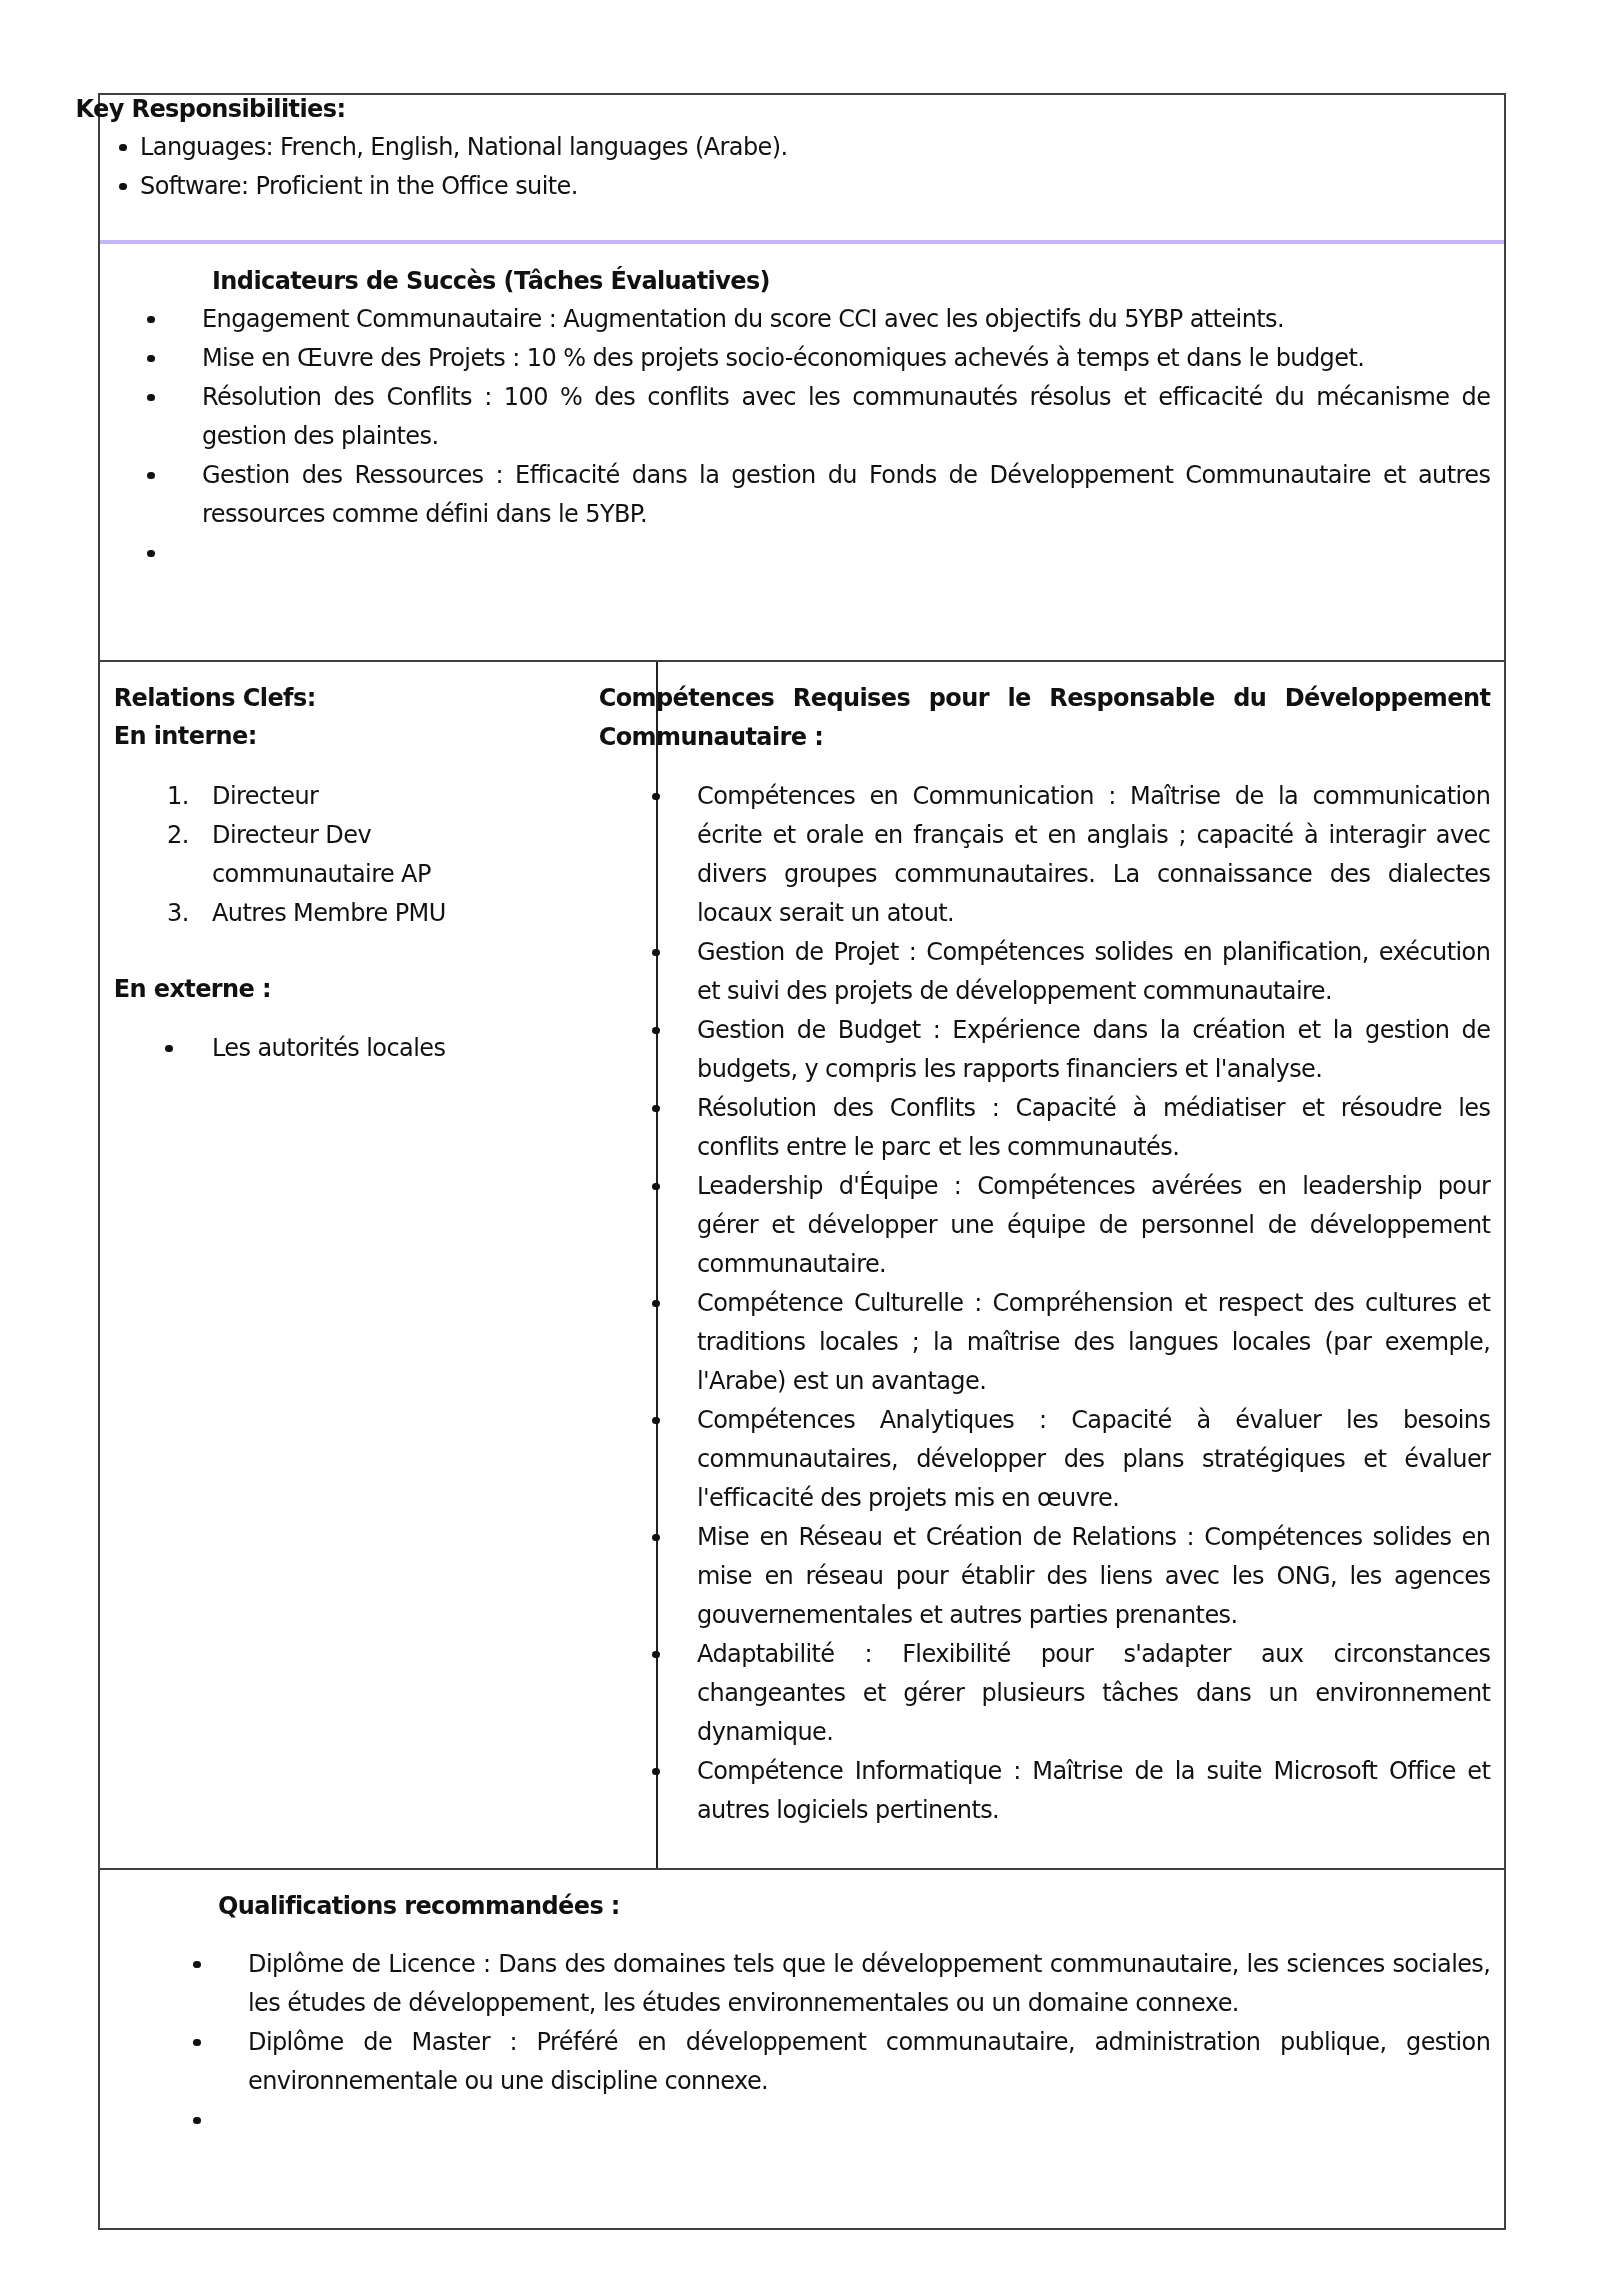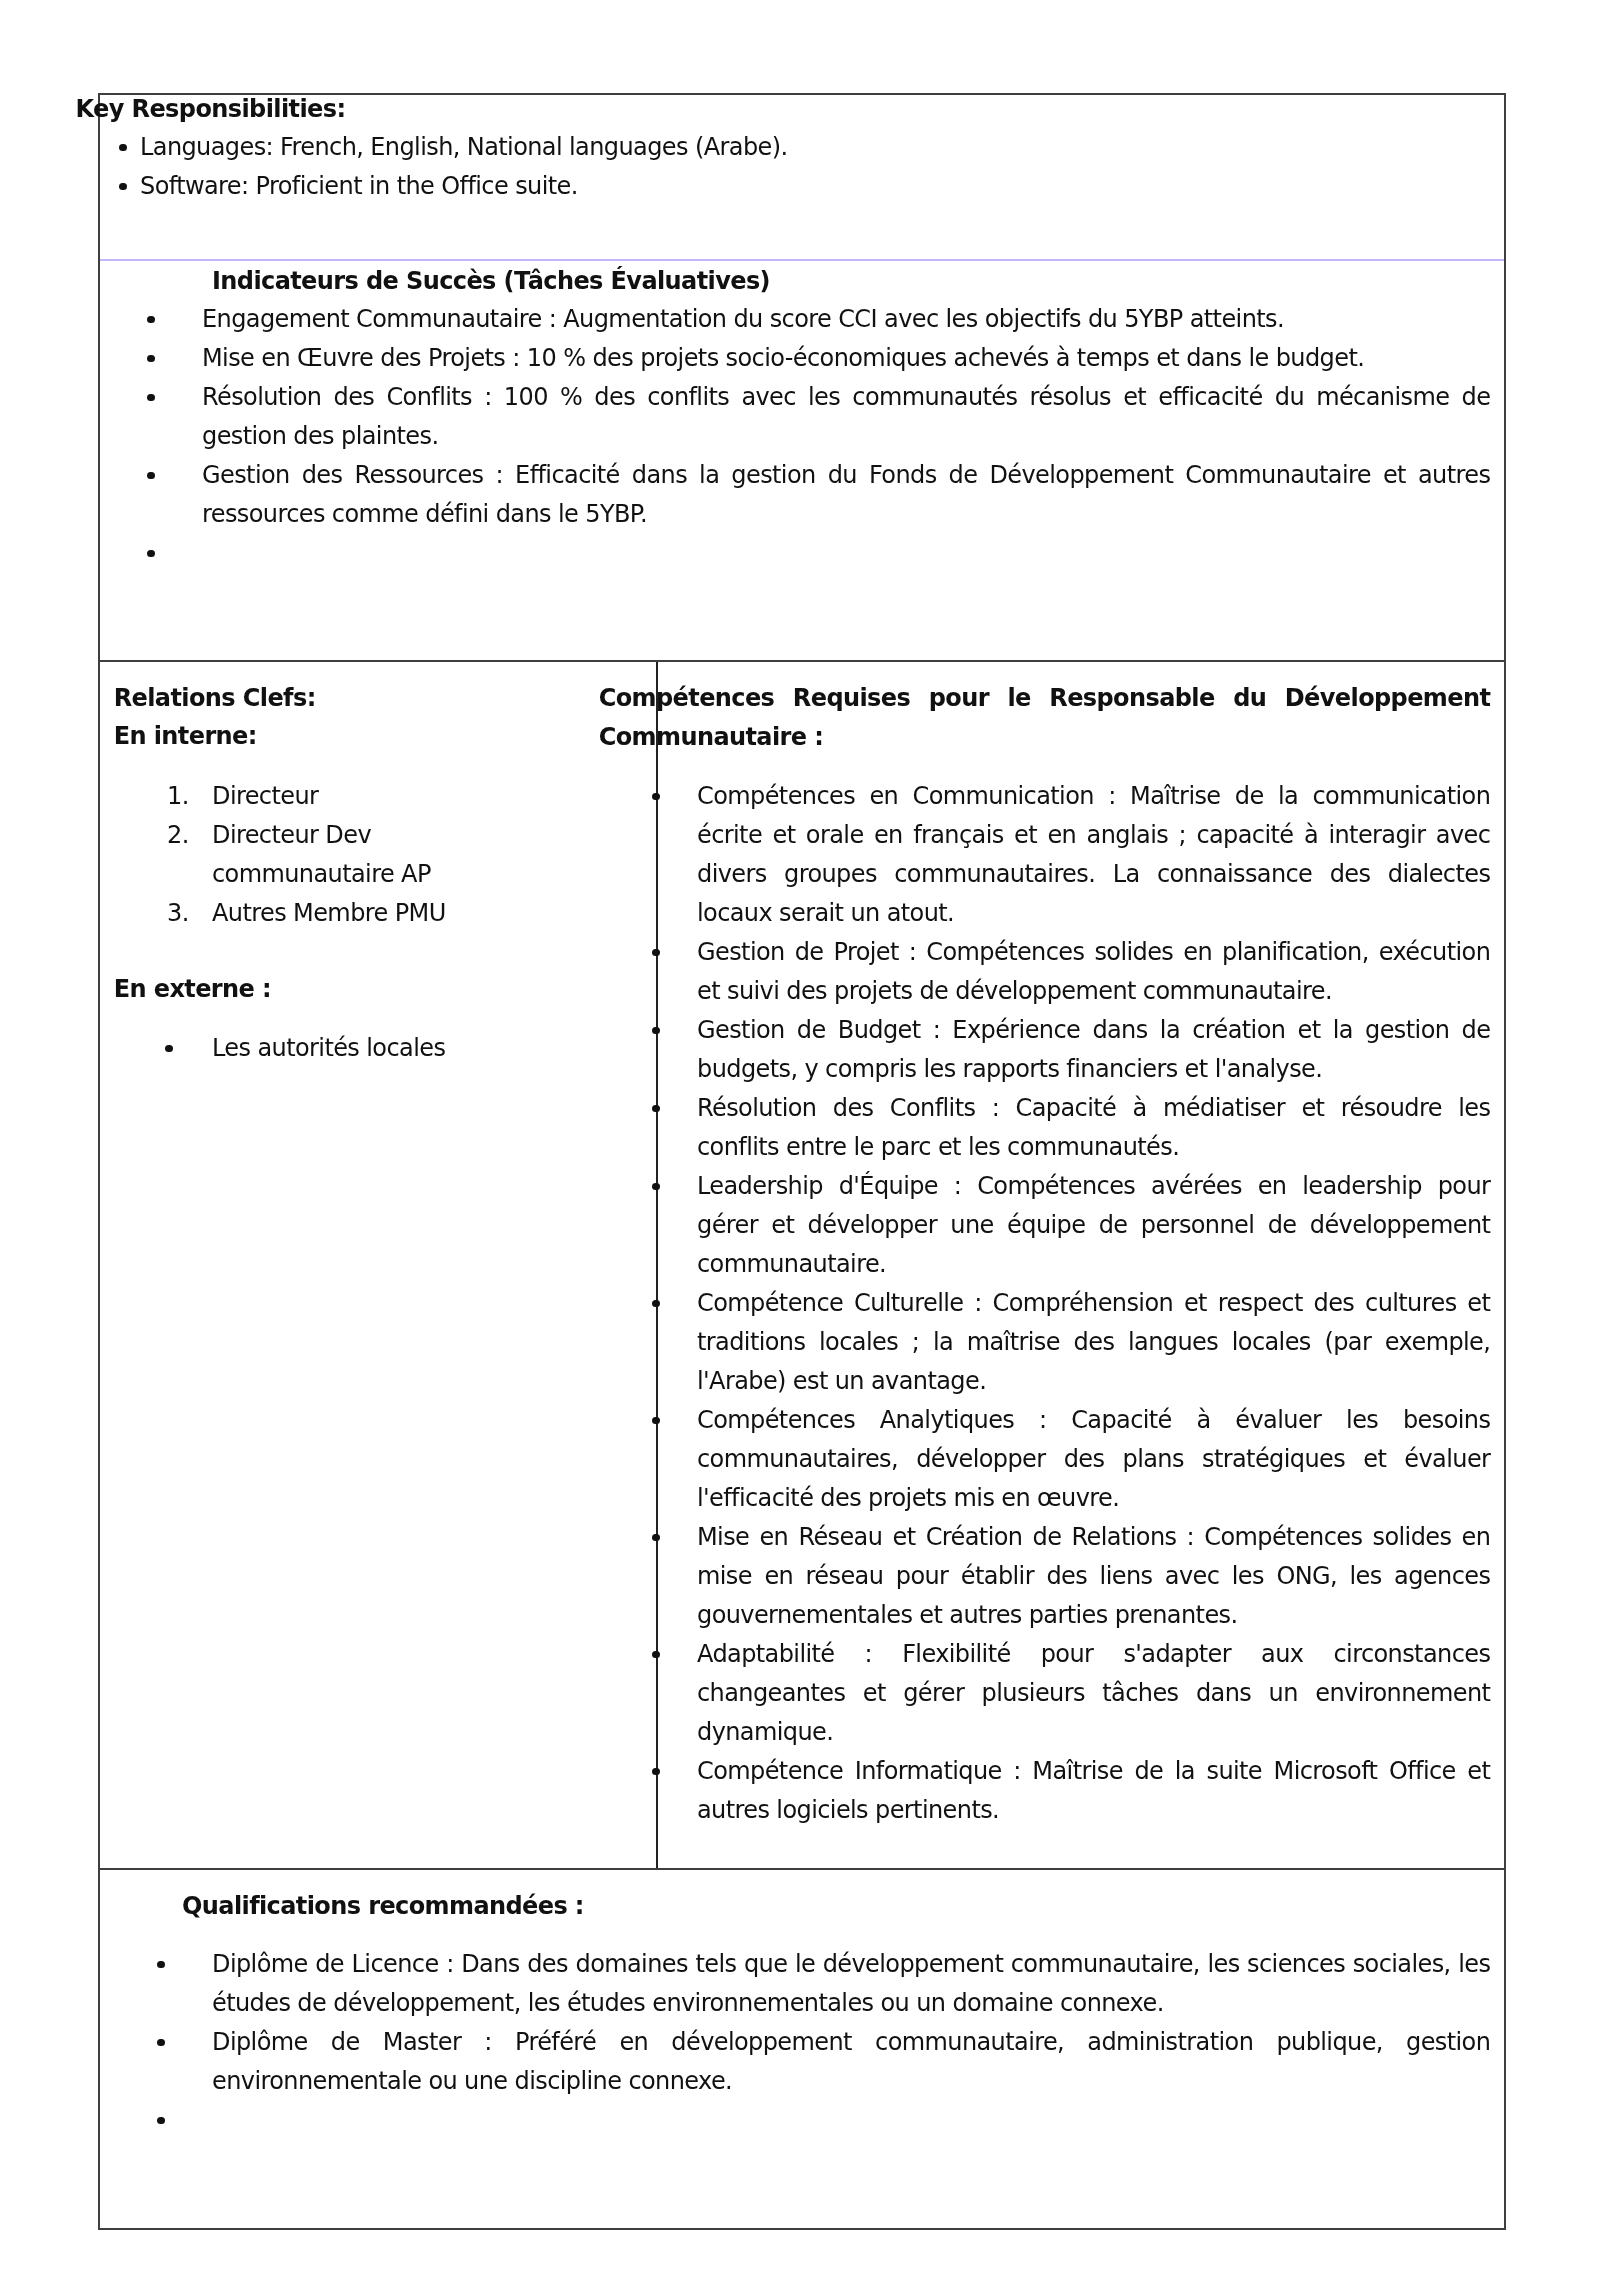--- a/index.html
+++ b/index.html
@@ -6,24 +6,24 @@
   body {
     width: 1621px; height: 2293px; position: relative; overflow: hidden;
     font-family: "DejaVu Sans", "Liberation Sans", sans-serif;
     color: #111111;
   }
   .page-table {
     position: absolute; left: 98px; top: 93px; width: 1408px; height: 2137px;
     box-sizing: border-box; border: 2.9px solid #3f3f3f;
   }
   .row { position: absolute; left: 0; right: 0; box-sizing: border-box; }
-  .row-1 { top: 0; height: 166px; border-bottom: 2px solid #c4b5fd; }
+  .row-1 { top: 0; height: 149px; border-bottom: 4px solid #c4b5fd; }
   .row-2 { top: 149px; height: 418px; border-bottom: 2px solid #3f3f3f; }
   .row-3 { top: 567px; height: 1208px; border-bottom: 2.9px solid #3f3f3f; }
-  .row-4 { top: 1774px; height: 312px; }
+  .row-4 { top: 1774px; height: 312px; margin-left: 36px; }
   .col-left { position: absolute; left: 0; top: 0; bottom: 0; width: 558px; border-right: 2px solid #222; box-sizing: border-box; }
   .col-right { position: absolute; left: 485px; right: 0; top: 0; bottom: 0; }
   .heading { position: absolute; font-size: 24px; line-height: 39px; font-weight: bold; letter-spacing: -0.6px; }
 
   ul.blist, ol.nlist { list-style: none; margin: 0; padding: 0; position: absolute; }
   ul.blist li, ol.nlist li { position: relative; font-size: 24px; line-height: 39px; letter-spacing: -0.6px; text-align: justify; }
   ul.blist li .bullet {
     position: absolute; width: 7.8px; height: 7.8px; border-radius: 50%; background: #111;
     top: 15.7px;
   }

